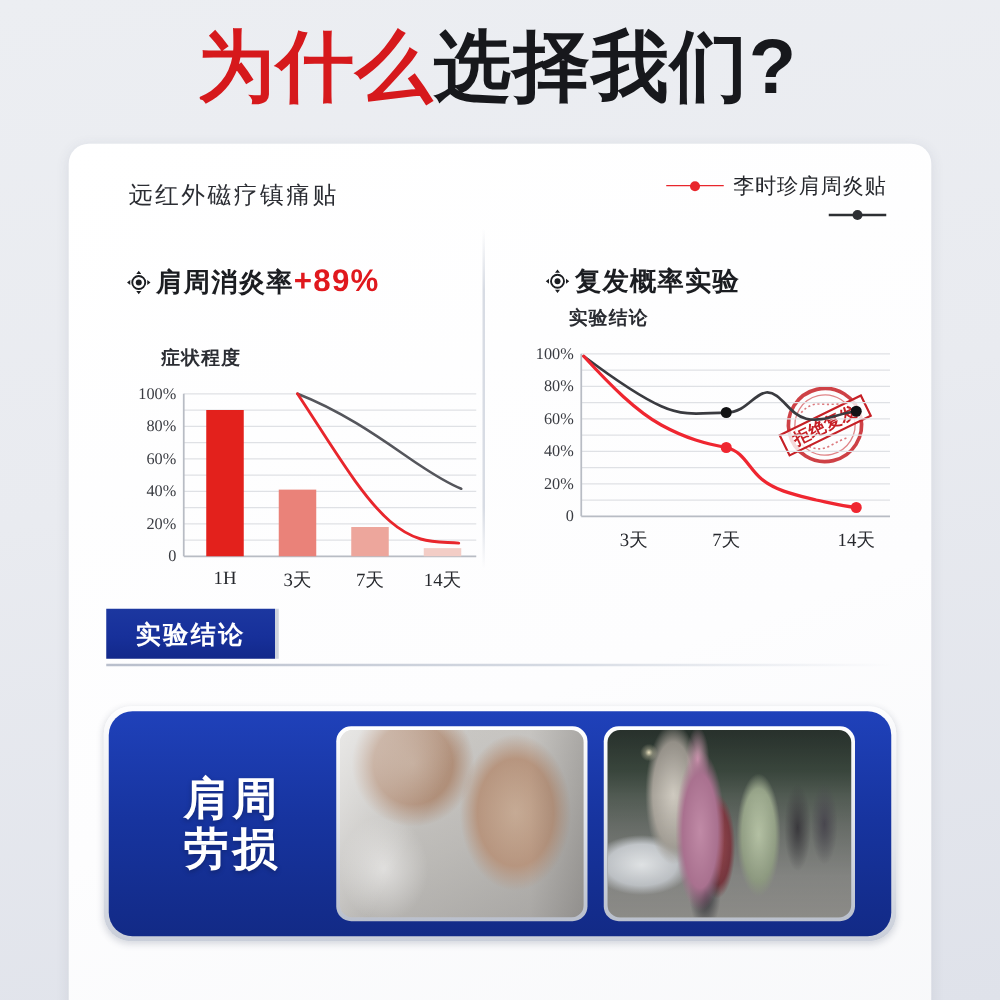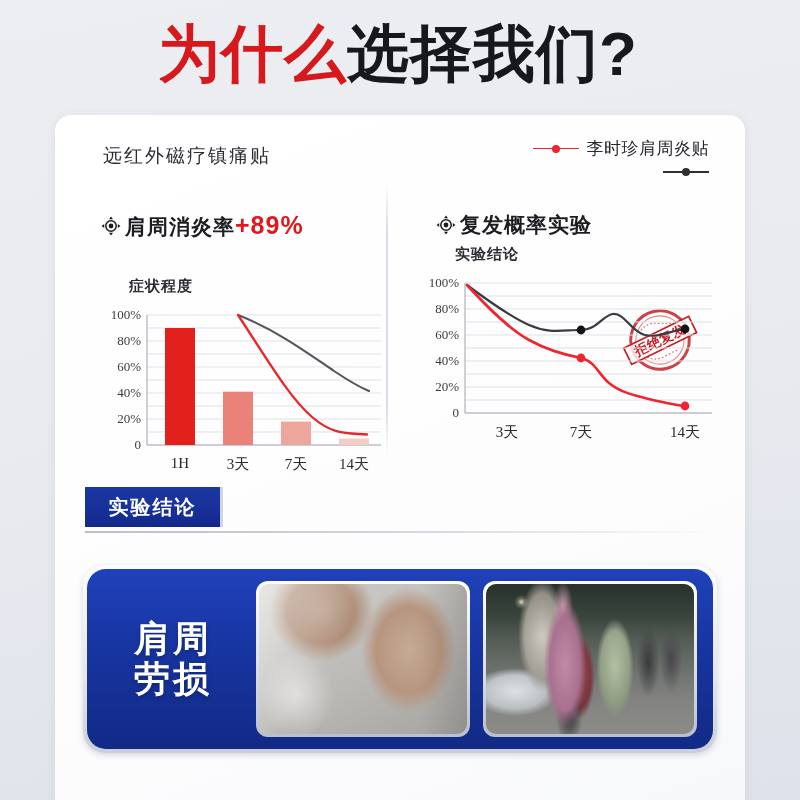--- a/index.html
+++ b/index.html
@@ -214,21 +214,21 @@
     background: linear-gradient(180deg,#fdfdfe 0%,#e3e6ec 60%,#c9ced9 100%);
     padding: 4px;
     box-sizing: border-box;
     box-shadow: 0 2px 6px rgba(40,50,80,.18);
   }
   .blue-panel {
     width: 100%; height: 100%;
     border-radius: 19px;
     background: linear-gradient(180deg,#1f41ba 0%,#17349f 48%,#122a86 100%);
     box-sizing: border-box;
-    padding: 12px 16px;
+    padding: 12px 29px;
     display: flex;
     align-items: center;
     gap: 13px;
     position: relative;
   }
   .blue-caption {
     flex: 0 0 140px;
     color: #ffffff;
     font-size: 36px;
     font-weight: 700;

